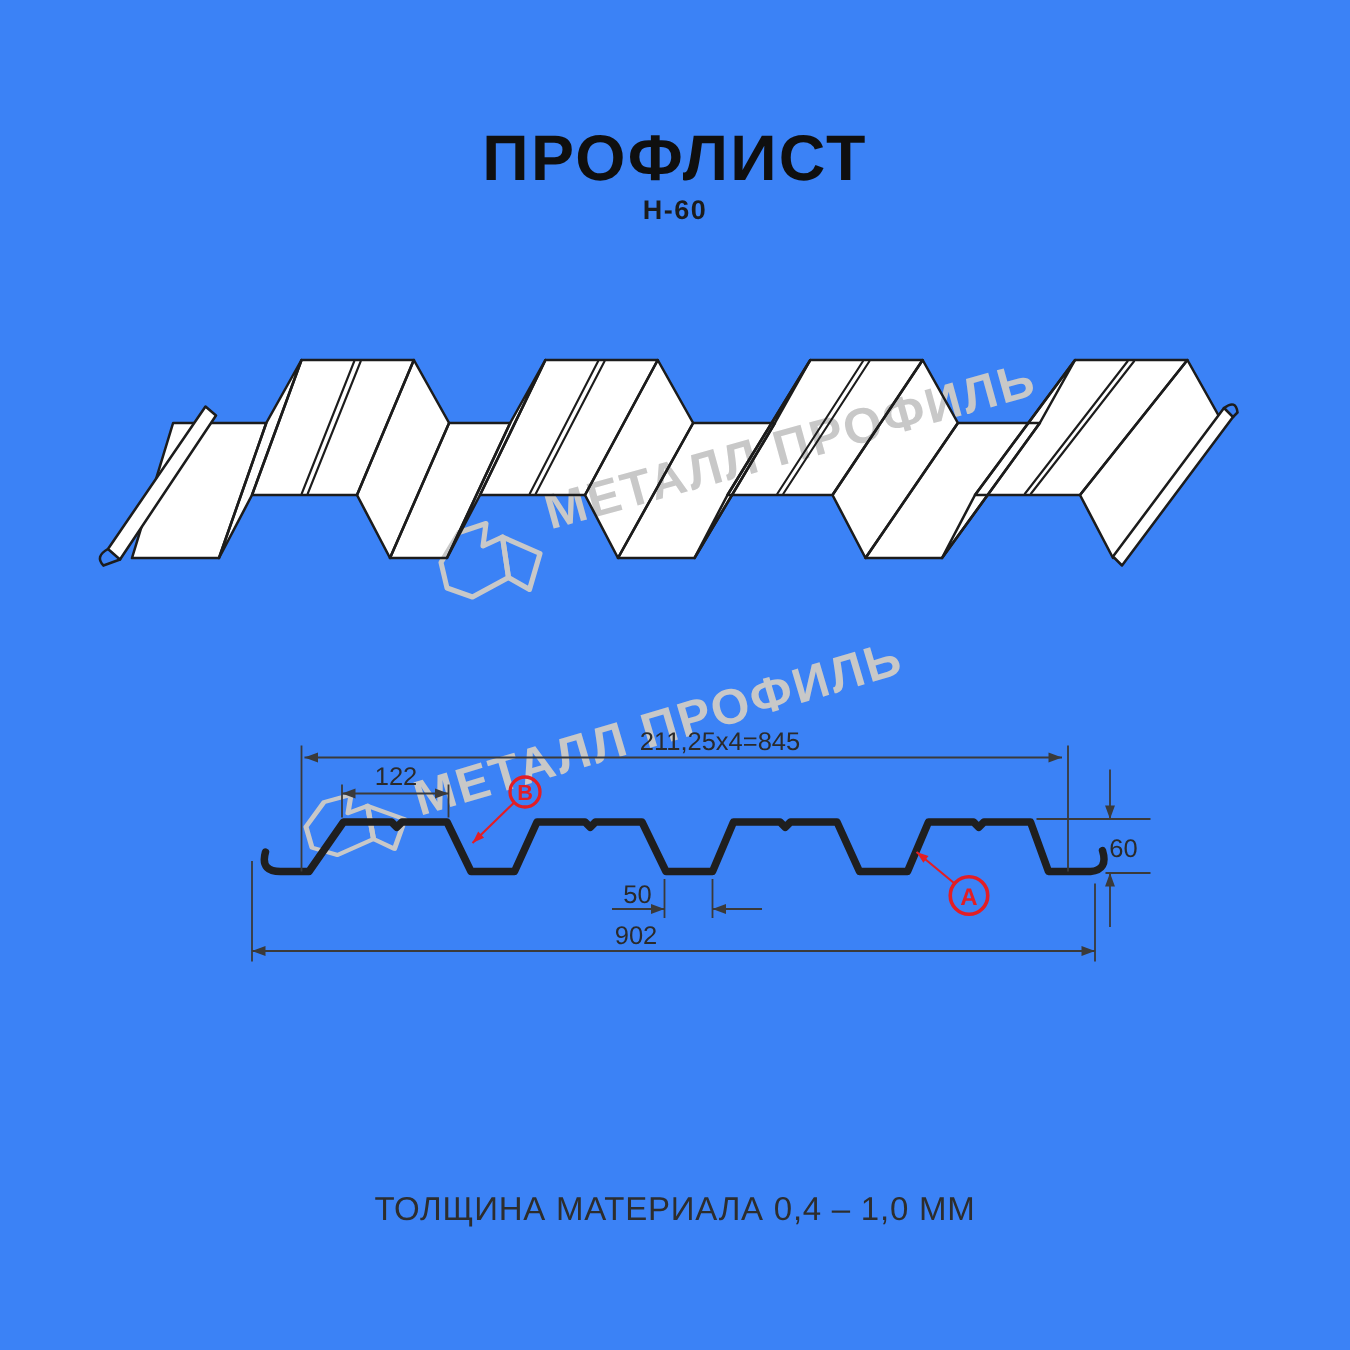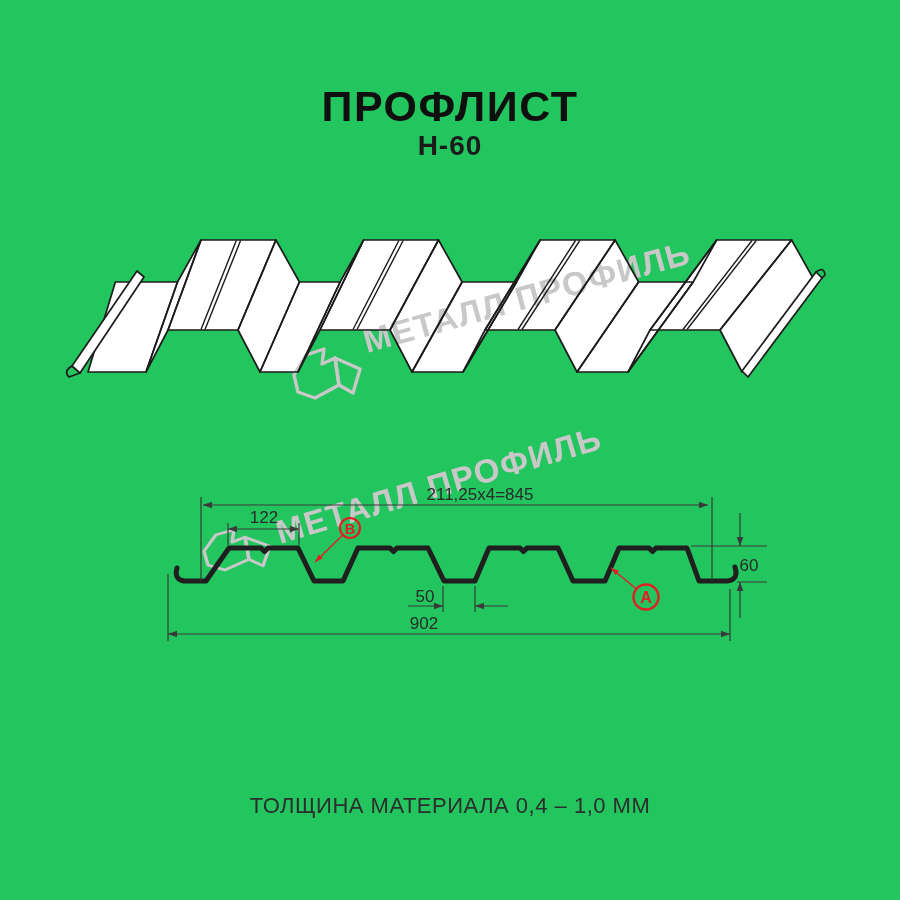--- a/index.html
+++ b/index.html
@@ -1,20 +1,20 @@
 <!DOCTYPE html>
 <html><head>
 <meta charset="utf-8">
 <style>
   html,body{margin:0;padding:0;background:#ffffff;}
-  #page{position:relative;width:900px;height:900px;background:#22c55e;overflow:hidden;
+  #page{position:relative;width:900px;height:900px;background:#3b82f6;overflow:hidden;
         font-family:"Liberation Sans",sans-serif;}
   .center-text{position:absolute;left:0;width:900px;text-align:center;}
   #title{top:82px;font-size:43px;font-weight:800;letter-spacing:1.5px;color:#0f0f0f;}
-  #subtitle{top:130px;font-size:28px;font-weight:700;letter-spacing:1px;color:#1b1b1b;}
+  #subtitle{top:130px;font-size:18px;font-weight:700;letter-spacing:1px;color:#1b1b1b;}
   #footer-note{top:793px;font-size:22px;font-weight:500;letter-spacing:0.5px;color:#2d2d2d;}
   svg{position:absolute;left:0;top:0;}
   svg text{font-family:"Liberation Sans",sans-serif;}
   .dim-text{font-size:17px;}
   .wm-text{font-size:33px;font-weight:700;letter-spacing:1.5px;}
 </style>
 </head>
 <body>
 
 <div id="page">

